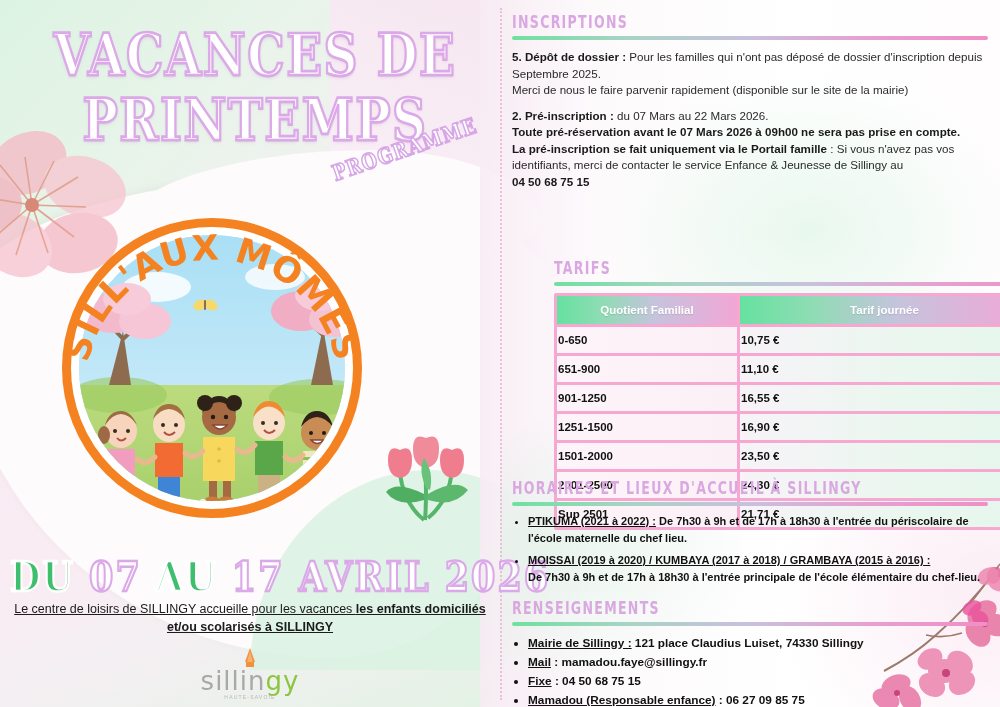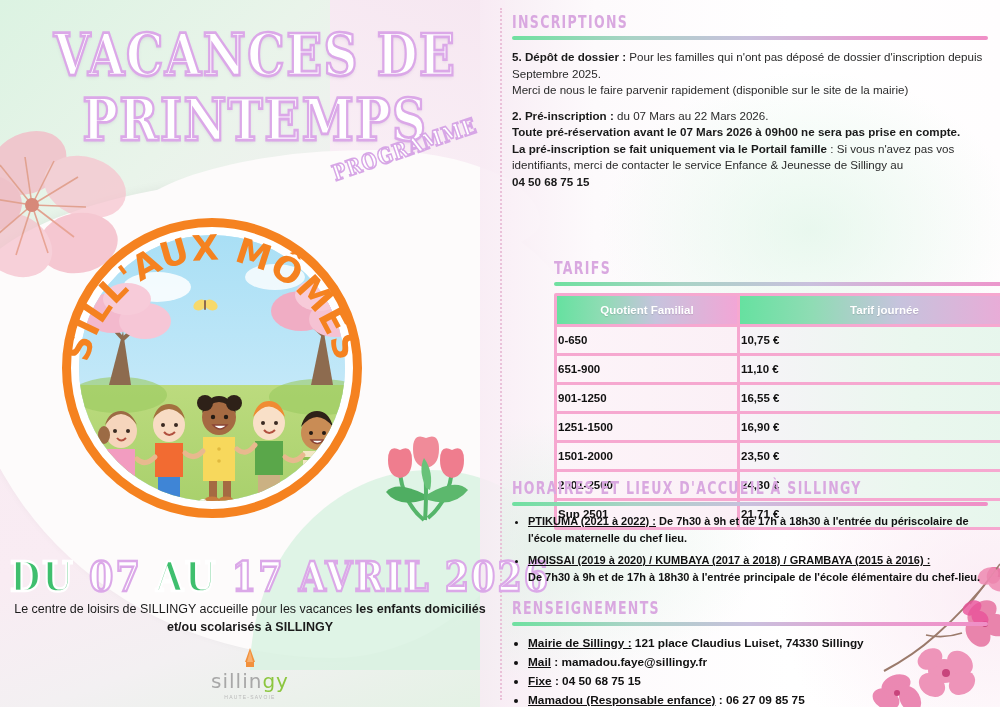--- a/index.html
+++ b/index.html
@@ -67,26 +67,26 @@
   .badge-arc-text text{font-family:"DejaVu Sans", sans-serif;font-weight:700;font-size:35px;
     fill:#f58220;letter-spacing:1px;}
 
   
   .dates{position:absolute;left:10px;top:552px;width:480px;text-align:center;
     font-family:"DejaVu Serif", serif;font-weight:700;font-size:35px;letter-spacing:2px;
     transform:scaleY(1.18);transform-origin:top center;white-space:nowrap;}
   .dates .w{color:#ffffff;-webkit-text-stroke:2px #dba8e8;}
   .dates .g{color:#3fbf6e;-webkit-text-stroke:2px #ffffff;}
   .subline{position:absolute;left:12px;top:600px;width:476px;text-align:center;
-    font-size:12.5px;line-height:18px;color:#1b1b1b;}
+    font-size:12.5px;line-height:18px;color:#1b1b1b;text-decoration:underline;}
   .subline b{font-weight:700;}
 
   
   .sillingy{position:absolute;left:175px;top:648px;width:150px;height:52px;text-align:center;}
-  .sillingy .word{font-family:"DejaVu Sans", sans-serif;font-size:20px;letter-spacing:1px;
+  .sillingy .word{font-family:"DejaVu Sans", sans-serif;font-size:26px;letter-spacing:1px;
     color:#a8a8a8;font-weight:400;line-height:30px;}
   .sillingy .word .gy{color:#8cc63f;}
   .sillingy .tag{font-size:5px;color:#b9b9b9;letter-spacing:1.2px;margin-top:-2px;}
 
   
   .right{position:absolute;left:512px;top:0;width:488px;height:707px;}
   .sect-h{font-family:"DejaVu Sans Condensed","DejaVu Sans", sans-serif;
     font-weight:700;font-size:17px;letter-spacing:1.6px;color:#d9a8e0;
     transform:scaleX(.82);transform-origin:left center;white-space:nowrap;}
   .sect-rule{height:4px;border-radius:2px;margin-top:4px;

